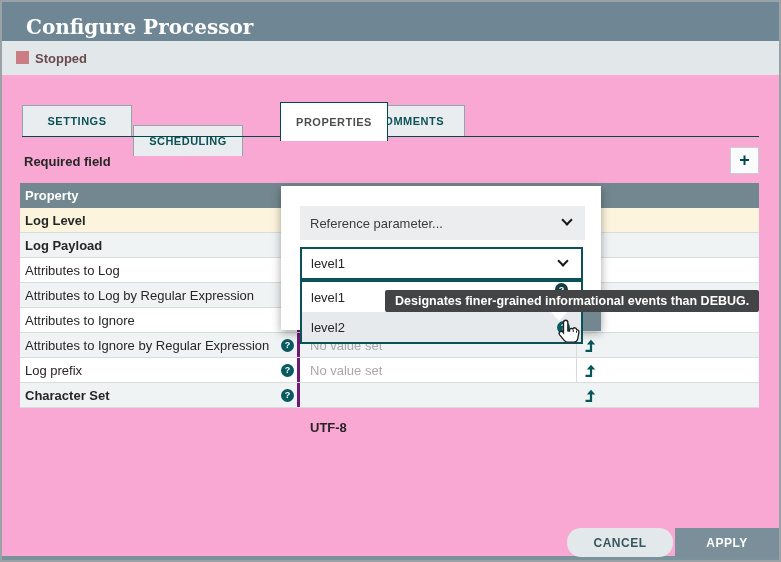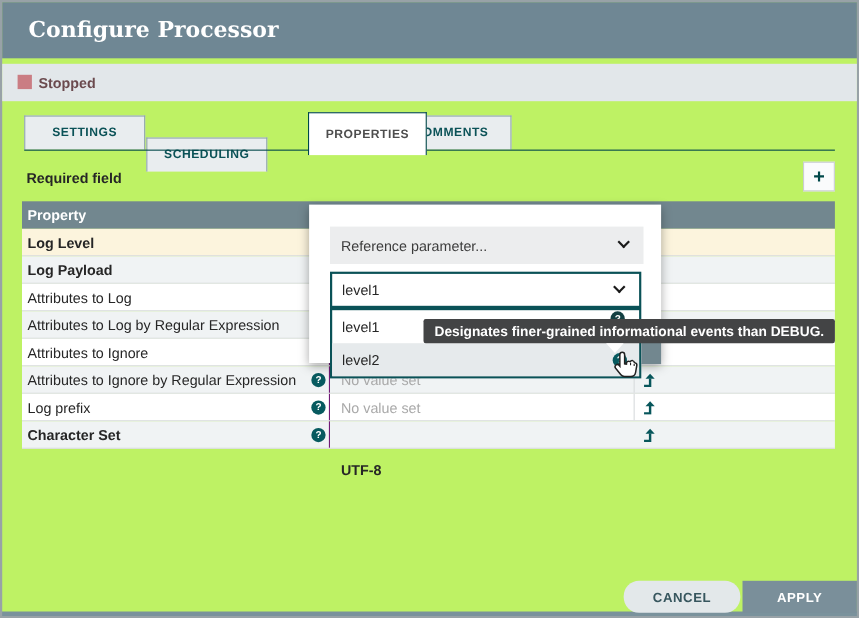--- a/index.html
+++ b/index.html
@@ -1,29 +1,29 @@
 <!DOCTYPE html>
 <html><head>
 <meta charset="utf-8">
 <style>
   * { margin:0; padding:0; box-sizing:border-box; }
   html,body { width:781px; height:562px; }
   body { font-family:"Liberation Sans", sans-serif; background:#fff; }
 
   .dialog {
-    position:relative; width:781px; height:562px; background:#bef264; overflow:hidden;
+    position:relative; width:781px; height:562px; background:#f9a8d4; overflow:hidden;
     box-shadow: inset 0 0 0 2px #98A2A7, inset 0 -6px 0 #7A929C;
   }
 
   
   .hdr { position:absolute; left:2px; right:2px; top:2px; height:51px; background:#6F8794; }
   .hdr-title { position:absolute; left:24px; top:13px; color:#fff; font-family:"DejaVu Serif", serif; font-weight:bold; font-size:20px; }
 
   
-  .statusbar { position:absolute; left:2px; right:2px; top:58px; height:34px; background:#E2E7EA;text-align:right; }
+  .statusbar { position:absolute; left:2px; right:2px; top:41px; height:34px; background:#E2E7EA;text-align:right; }
   .status-square { position:absolute; left:14px; top:10px; width:13px; height:13px; background:#CA7D83; }
   .status-label { position:absolute; left:33px; top:10px; font-size:13px; font-weight:bold; color:#6B4A4E; }
 
   
   .tab { position:absolute; top:105px; height:31px; width:110px; background:#E9EDEF;
          border:1px solid #8FA6AB; border-bottom:none; display:flex; align-items:center; justify-content:center;
          font-size:11px; font-weight:bold; letter-spacing:.5px; color:#0B5257; z-index:1; }
   .tab.active { top:102px; height:39px; background:#fff; border:1px solid #004849; border-bottom:none;
                 color:#4E4E4E; z-index:3; }
   .tab-baseline { position:absolute; left:22px; top:136px; width:737px; height:1px; background:#004849; z-index:2; }
@@ -35,21 +35,21 @@
              font-size:18px; font-weight:bold; color:#004849; cursor:pointer; }
 
   
   .ptable { position:absolute; left:20px; top:183px; width:739px; }
   .ptable-head { height:25px; background:#72878F; color:#fff; font-size:13px; font-weight:bold;
                  display:flex; align-items:center; padding-left:5px; }
   .prow { position:relative; height:25px; display:flex; border-bottom:1px solid #D9DCDD; background:#fff; font-size:13px; color:#262626; }
   .prow.shade { background:#F0F3F4; }
   .prow.selected { background:#FCF4DD; }
   .prow.required .cell-label { font-weight:bold; }
-  .cell-label { position:relative; width:280px; border-right:1px solid #701a75; display:flex; align-items:center; padding-left:5px; }
+  .cell-label { position:relative; width:280px; border-right:3px solid #701a75; display:flex; align-items:center; padding-left:5px; }
   .cell-value { width:277px; border-right:1px solid #D8DBDD; display:flex; align-items:center; padding-left:10px; }
   .cell-value.muted { color:#A9A9A9; }
   .cell-value.bold { font-weight:bold;margin-top:44px; }
   .cell-arrow { flex:1; display:flex; align-items:center; padding-left:7px; }
   .help-badge { position:absolute; right:3px; top:50%; margin-top:-6.5px; width:13px; height:13px; border-radius:50%;
                 background:#075A5F; color:#fff; font-size:9px; font-weight:bold; display:flex; align-items:center; justify-content:center; }
 
   
   .overlay-panel { position:absolute; left:281px; top:186px; width:320px; height:144px; background:#fff;
                    box-shadow:0 3px 9px rgba(0,0,0,.35); z-index:5; }

